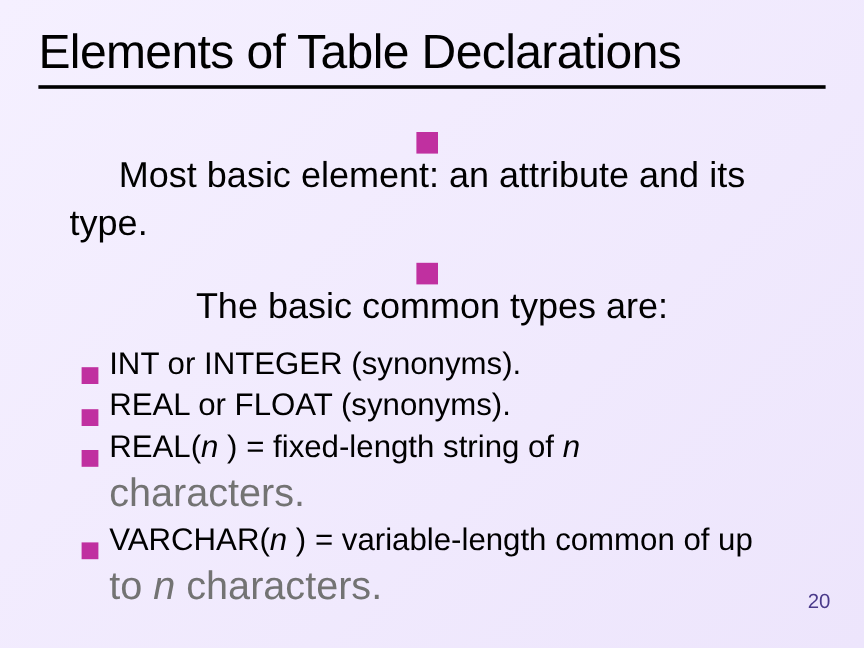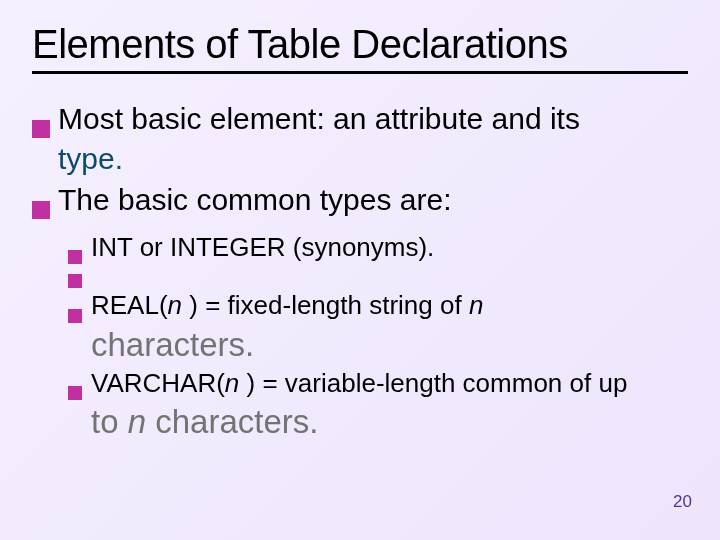--- a/index.html
+++ b/index.html
@@ -22,39 +22,40 @@
     letter-spacing: -0.5px;
   }
   .title-underline {
     height: 3px;
     background: #000;
     width: 656px;
     margin-bottom: 26px;
   }
   .bullet-row {
     display: flex;
-    align-items: flex-end;
+    align-items: center;
     margin-bottom: 2px;
+    flex-direction: column;
   }
   .bullet-main {
     width: 18px;
     height: 18px;
     background: #c030a0;
     flex-shrink: 0;
     margin-top: 10px;
     margin-right: 8px;
   }
   .bullet-text {
     font-size: 30px;
     color: #000;
     line-height: 1.28;
   }
   .bullet-text-cont {
     font-size: 30px;
-    color: #0c4a6e;
+    color: #000000;
     line-height: 1.28;
     margin-left: 26px;
     margin-bottom: 2px;
   }
   .sub-list {
     margin-top: 12px;
     margin-left: 36px;
   }
   .sub-row {
     display: flex;
@@ -111,20 +112,21 @@
 
   <div class="sub-list">
 
     <div class="sub-row">
       <div class="bullet-sub"></div>
       <div class="sub-text">INT or INTEGER (synonyms).</div>
     </div>
 
     <div class="sub-row">
       <div class="bullet-sub"></div>
+      <div class="sub-text">REAL or FLOAT (synonyms).</div>
     </div>
 
     <div class="sub-row">
       <div class="bullet-sub"></div>
       <div class="sub-text"><span>REAL(</span><span class="ital">n </span><span>) = fixed-length string of </span><span class="ital">n</span></div>
     </div>
     <div class="sub-text-cont">characters.</div>
 
     <div class="sub-row">
       <div class="bullet-sub"></div>

